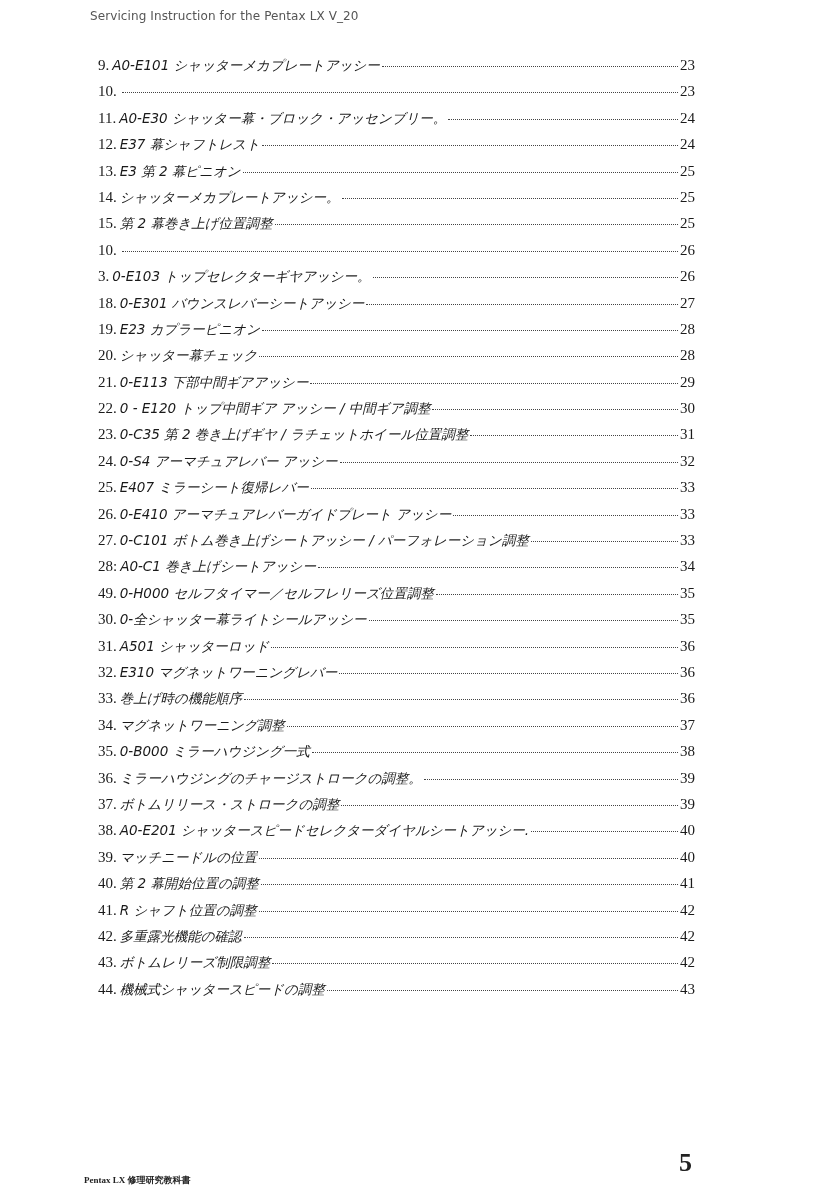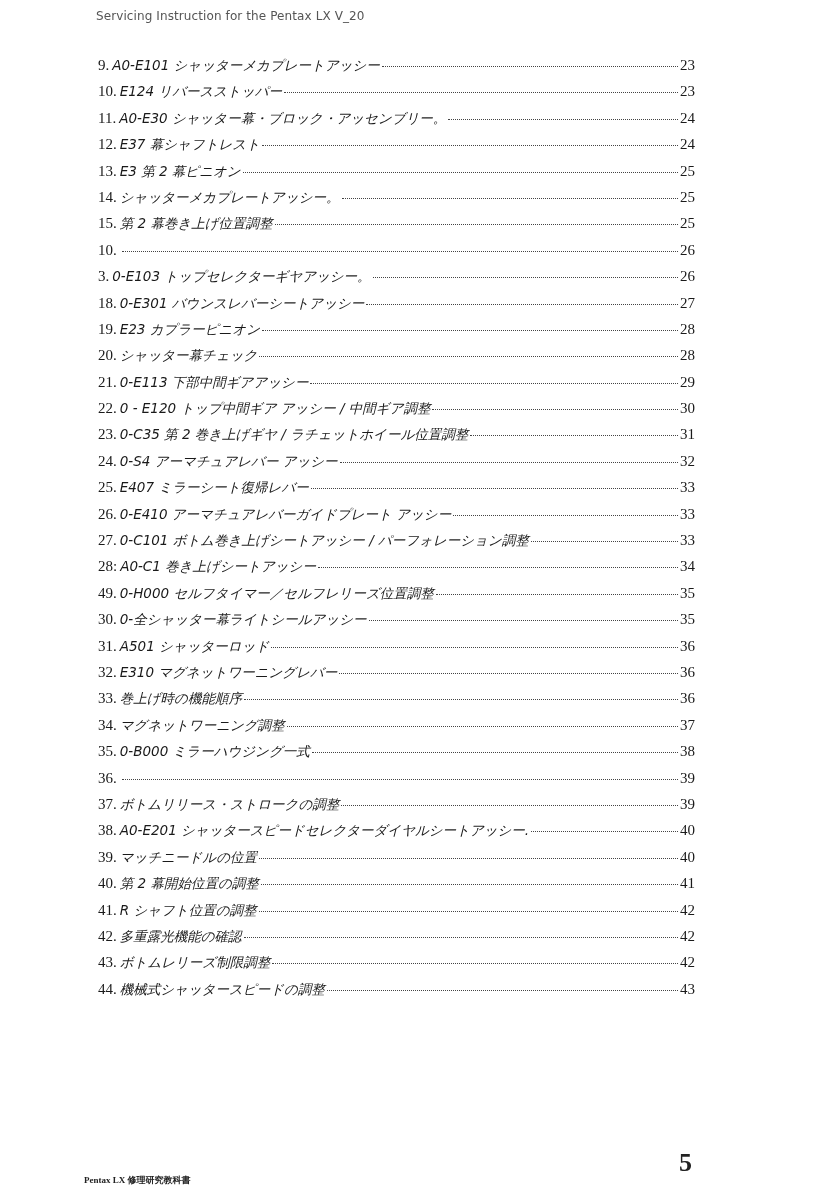--- a/index.html
+++ b/index.html
@@ -9,21 +9,21 @@
   }
   body {
     width: 813px;
     height: 1200px;
     position: relative;
     overflow: hidden;
     color: #1a1a1a;
   }
   .page-header {
     position: absolute;
-    left: 96px;
+    left: 90px;
     top: 9px;
     font-family: "DejaVu Sans", sans-serif;
     font-size: 12px;
     color: #555555;
     letter-spacing: 0.1px;
   }
   .toc {
     position: absolute;
     left: 98px;
     top: 52px;
@@ -90,21 +90,20 @@
 
 <ul class="toc" id="toc">
     <li class="toc-entry">
       <span class="toc-num">9.</span>
       <span class="toc-title">A0-E101 シャッターメカプレートアッシー</span>
       <span class="toc-leader"></span>
       <span class="toc-page">23</span>
     </li>
     <li class="toc-entry">
       <span class="toc-num">10.</span>
-      <span class="toc-title">E124 リバースストッパー</span>
       <span class="toc-leader"></span>
       <span class="toc-page">23</span>
     </li>
     <li class="toc-entry">
       <span class="toc-num">11.</span>
       <span class="toc-title">A0-E30 シャッター幕・ブロック・アッセンブリー。</span>
       <span class="toc-leader"></span>
       <span class="toc-page">24</span>
     </li>
     <li class="toc-entry">
@@ -245,20 +244,21 @@
       <span class="toc-page">37</span>
     </li>
     <li class="toc-entry">
       <span class="toc-num">35.</span>
       <span class="toc-title">0-B000 ミラーハウジング一式</span>
       <span class="toc-leader"></span>
       <span class="toc-page">38</span>
     </li>
     <li class="toc-entry">
       <span class="toc-num">36.</span>
+      <span class="toc-title">ミラーハウジングのチャージストロークの調整。</span>
       <span class="toc-leader"></span>
       <span class="toc-page">39</span>
     </li>
     <li class="toc-entry">
       <span class="toc-num">37.</span>
       <span class="toc-title">ボトムリリース・ストロークの調整</span>
       <span class="toc-leader"></span>
       <span class="toc-page">39</span>
     </li>
     <li class="toc-entry">

